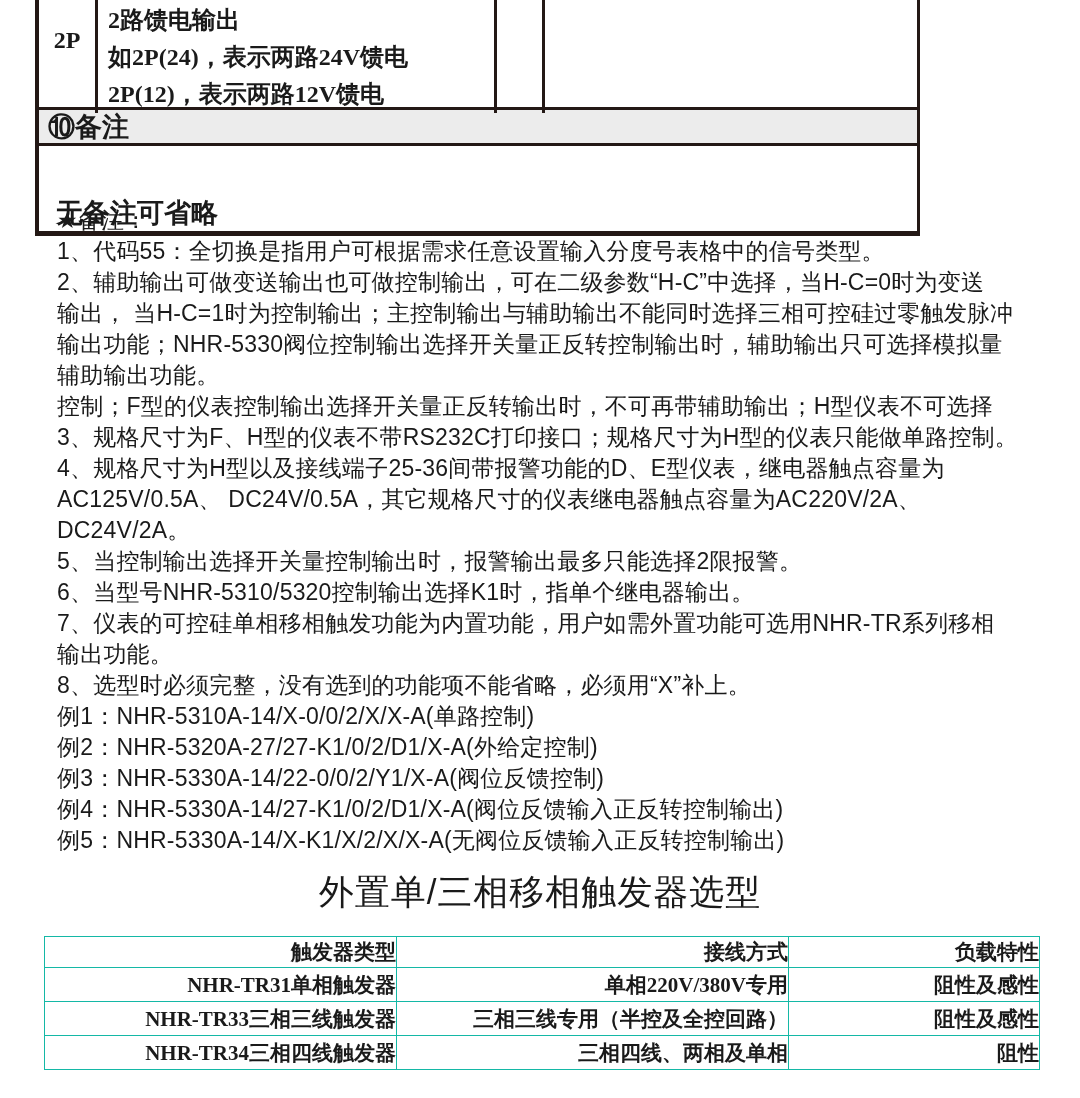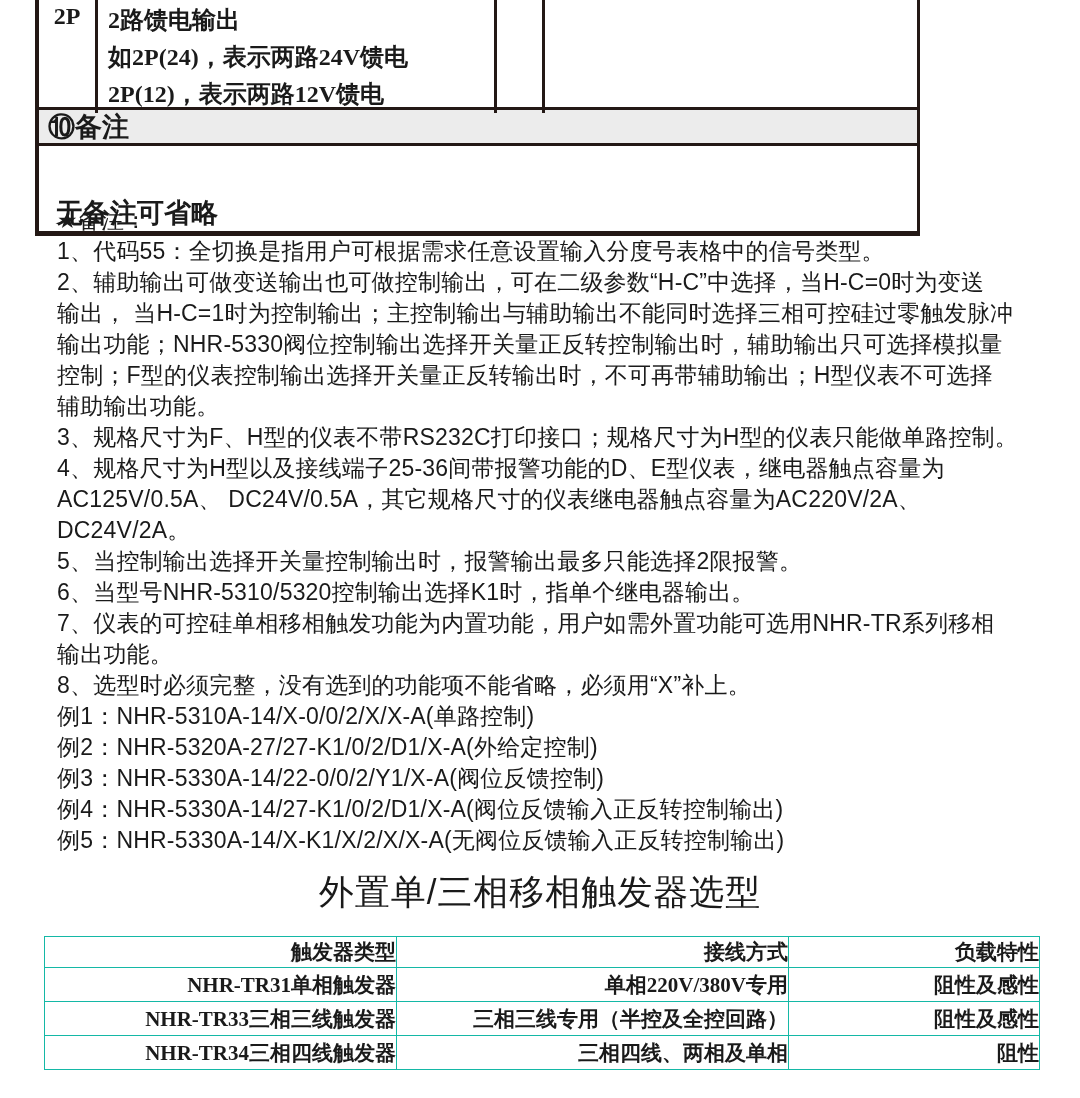--- a/index.html
+++ b/index.html
@@ -25,21 +25,21 @@
     display: grid;
     grid-template-columns: 56px 399px 48px 1fr;
     height: 107px;
     border-bottom: 3px solid #231815;
   }
   .top-row-a .cell { box-sizing: border-box; }
   .top-row-a .cell + .cell { border-left: 3px solid #231815; }
   .code-cell {
     font-family: "Liberation Serif", "DejaVu Serif", serif;
     font-size: 24px; font-weight: 600;
-    text-align: center; padding-top: 3px;
+    text-align: center; padding-top: 3px; margin-top: 24px;
   }
   .desc-cell {
     font-family: "Liberation Serif", "DejaVu Serif", serif;
     font-size: 24px; font-weight: 600;
     padding: 2px 0 0 10px; line-height: 37px;
     white-space: nowrap;
   }
   .remark-header-row {
     height: 33px; background: #ececec;
     border-bottom: 3px solid #231815;
@@ -116,22 +116,22 @@
       <span>无备注可省略</span>
     </div>
   </div>
 
   <div class="notes">
     <div class="note-line">★备注：</div>
     <div class="note-line">1、代码55：全切换是指用户可根据需求任意设置输入分度号表格中的信号类型。</div>
     <div class="note-line">2、辅助输出可做变送输出也可做控制输出，可在二级参数“H-C”中选择，当H-C=0时为变送</div>
     <div class="note-line">输出， 当H-C=1时为控制输出；主控制输出与辅助输出不能同时选择三相可控硅过零触发脉冲</div>
     <div class="note-line">输出功能；NHR-5330阀位控制输出选择开关量正反转控制输出时，辅助输出只可选择模拟量</div>
+    <div class="note-line">辅助输出功能。</div>
     <div class="note-line">控制；F型的仪表控制输出选择开关量正反转输出时，不可再带辅助输出；H型仪表不可选择</div>
-    <div class="note-line">辅助输出功能。</div>
     <div class="note-line">3、规格尺寸为F、H型的仪表不带RS232C打印接口；规格尺寸为H型的仪表只能做单路控制。</div>
     <div class="note-line">4、规格尺寸为H型以及接线端子25-36间带报警功能的D、E型仪表，继电器触点容量为</div>
     <div class="note-line">AC125V/0.5A、 DC24V/0.5A，其它规格尺寸的仪表继电器触点容量为AC220V/2A、</div>
     <div class="note-line">DC24V/2A。</div>
     <div class="note-line">5、当控制输出选择开关量控制输出时，报警输出最多只能选择2限报警。</div>
     <div class="note-line">6、当型号NHR-5310/5320控制输出选择K1时，指单个继电器输出。</div>
     <div class="note-line">7、仪表的可控硅单相移相触发功能为内置功能，用户如需外置功能可选用NHR-TR系列移相</div>
     <div class="note-line">输出功能。</div>
     <div class="note-line">8、选型时必须完整，没有选到的功能项不能省略，必须用“X”补上。</div>
     <div class="note-line">例1：NHR-5310A-14/X-0/0/2/X/X-A(单路控制)</div>

